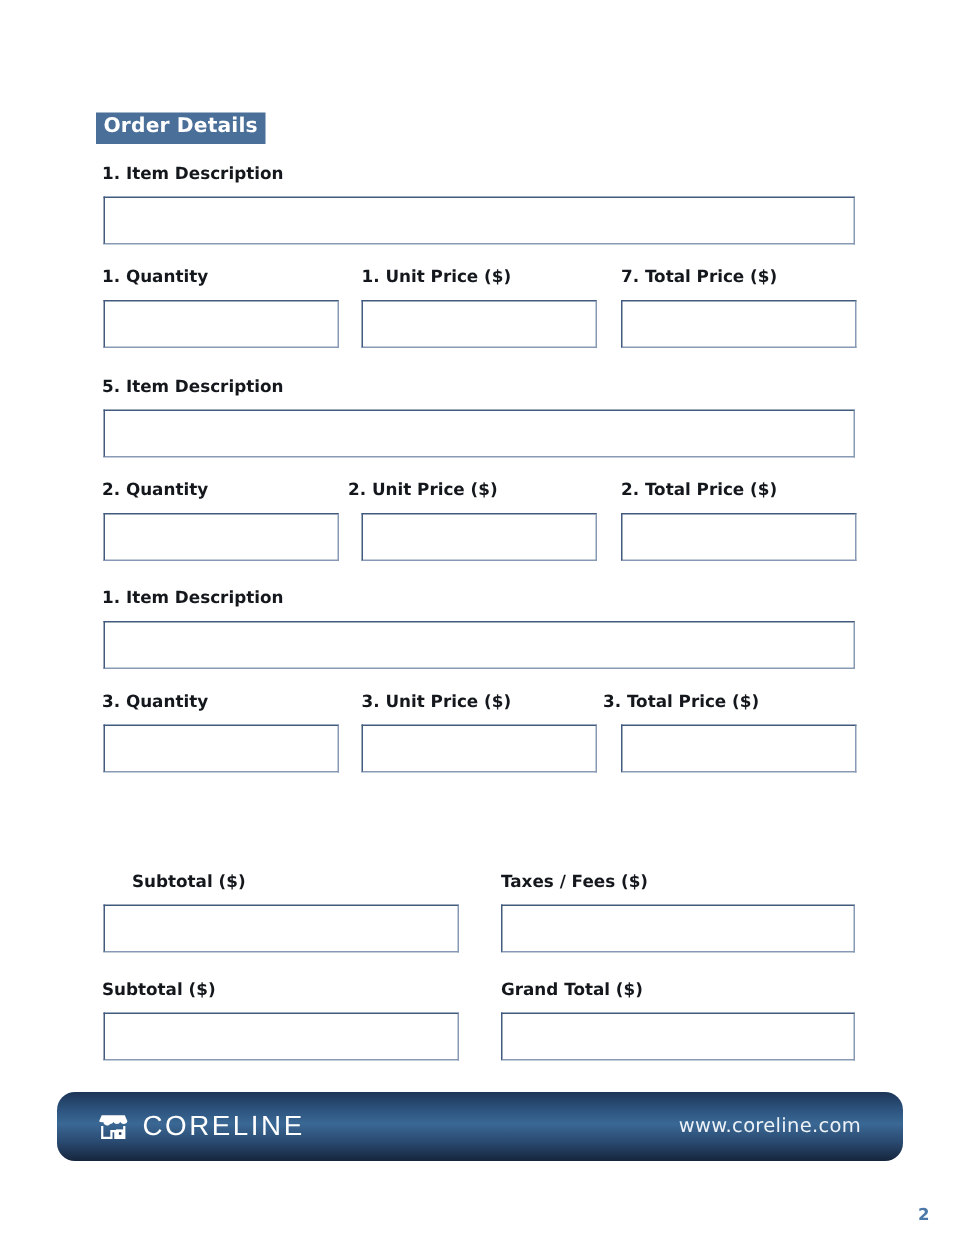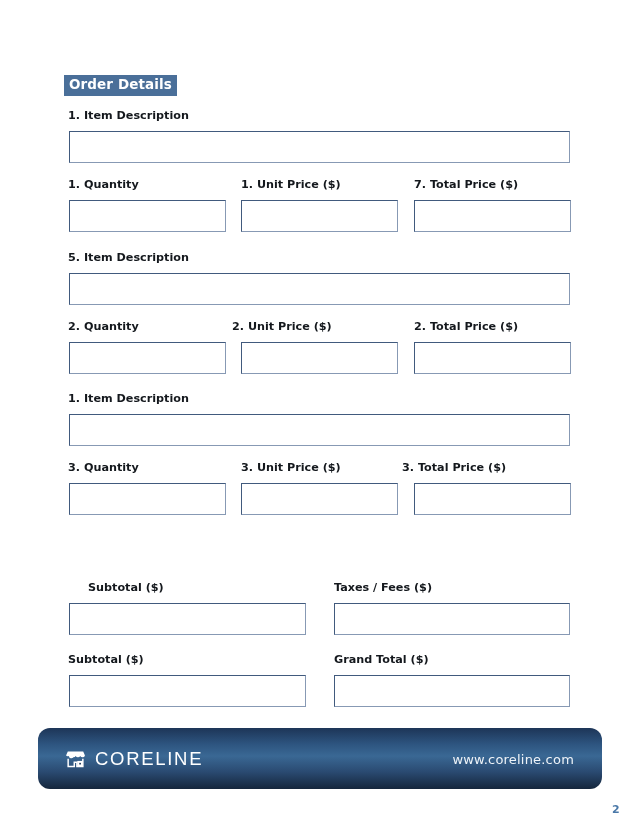--- a/index.html
+++ b/index.html
@@ -58,21 +58,21 @@
     border-right-color: #8799b4;
     height: 32px;
   }
 
   
   .footer-bar {
     position: absolute;
     left: 38px;
     top: 728px;
     width: 564px;
-    height: 61px;
+    height: 46px;
     border-radius: 12px;
     background: linear-gradient(180deg,
         #1d3557 0%,
         #2d547f 26%,
         #3a6894 46%,
         #2a4a71 72%,
         #15263c 100%);
     overflow: hidden;
   }
   .footer-left {

